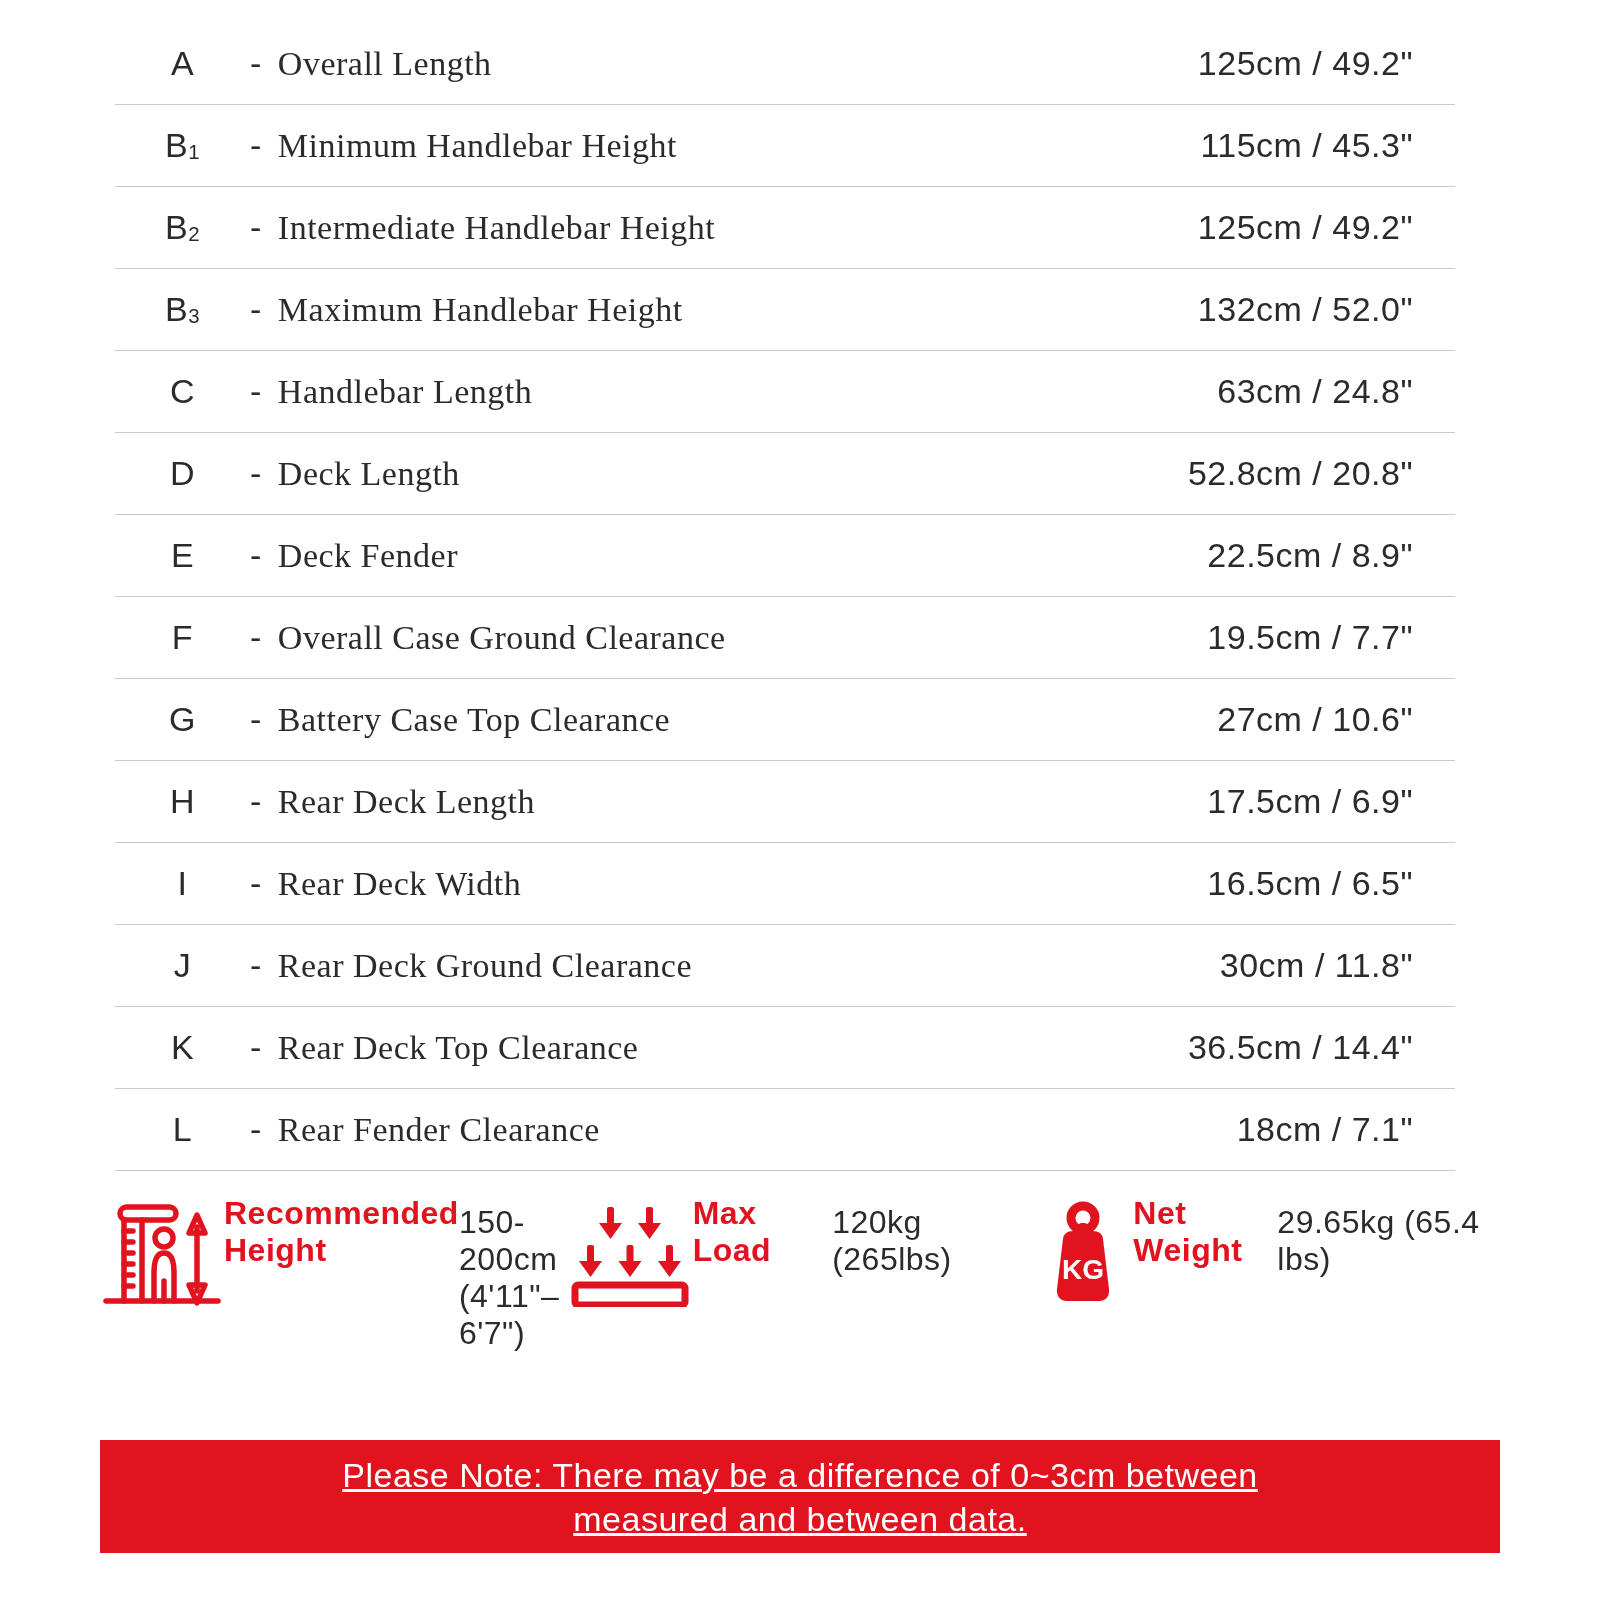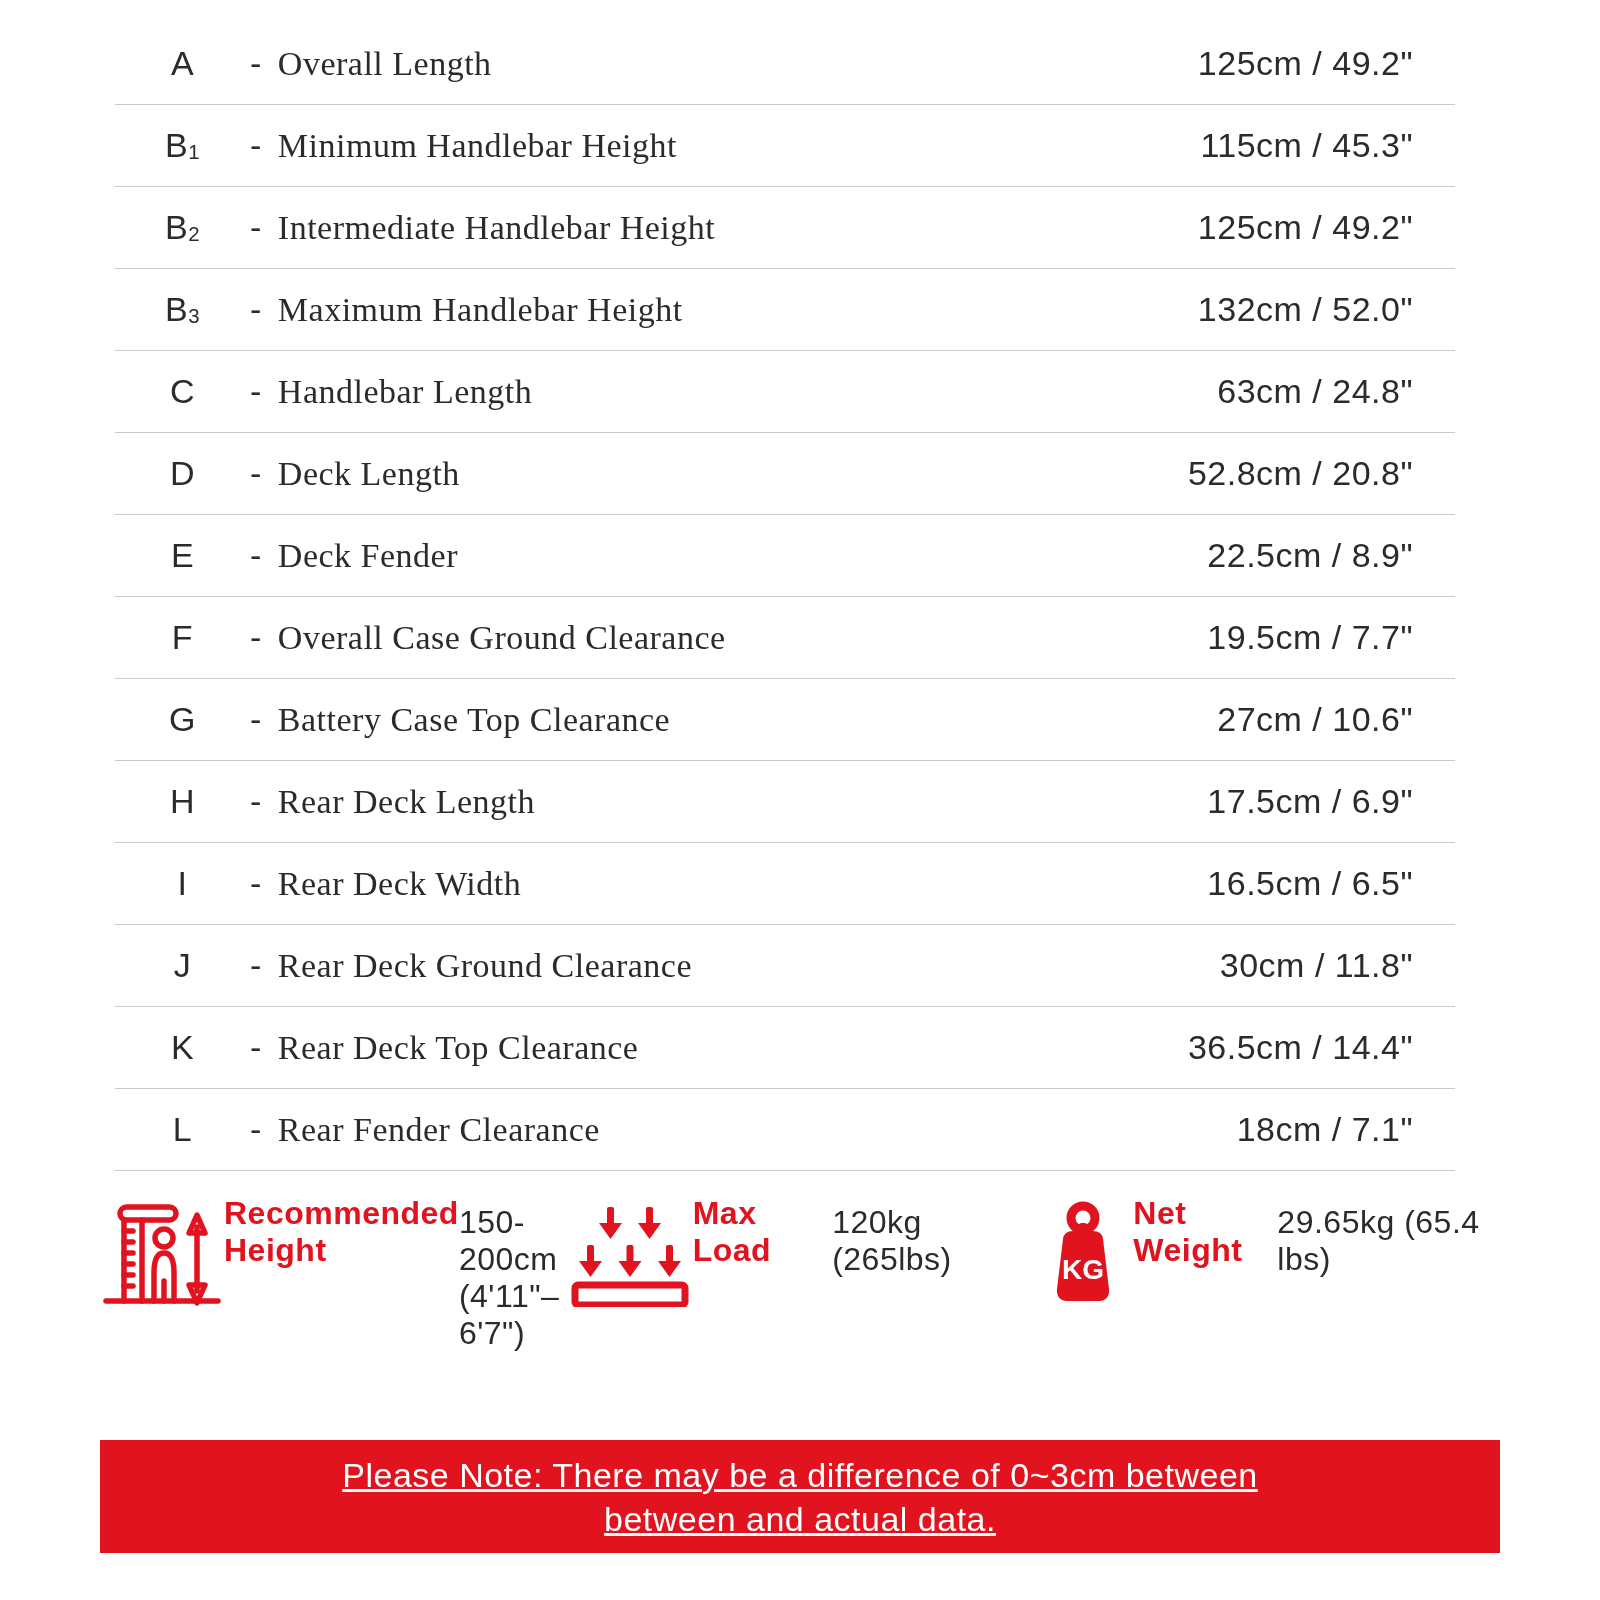--- a/index.html
+++ b/index.html
@@ -214,14 +214,14 @@
       </svg>
     </div>
     <div class="footer-label">Net Weight</div>
     <div class="footer-value">29.65kg (65.4 lbs)</div>
   </div>
 
 </div>
 
 <div class="note-banner">
   <div>Please Note: There may be a difference of 0~3cm between</div>
-  <div>between and actual data.</div>
+  <div>measured and between data.</div>
 </div>
 
 </body></html>

